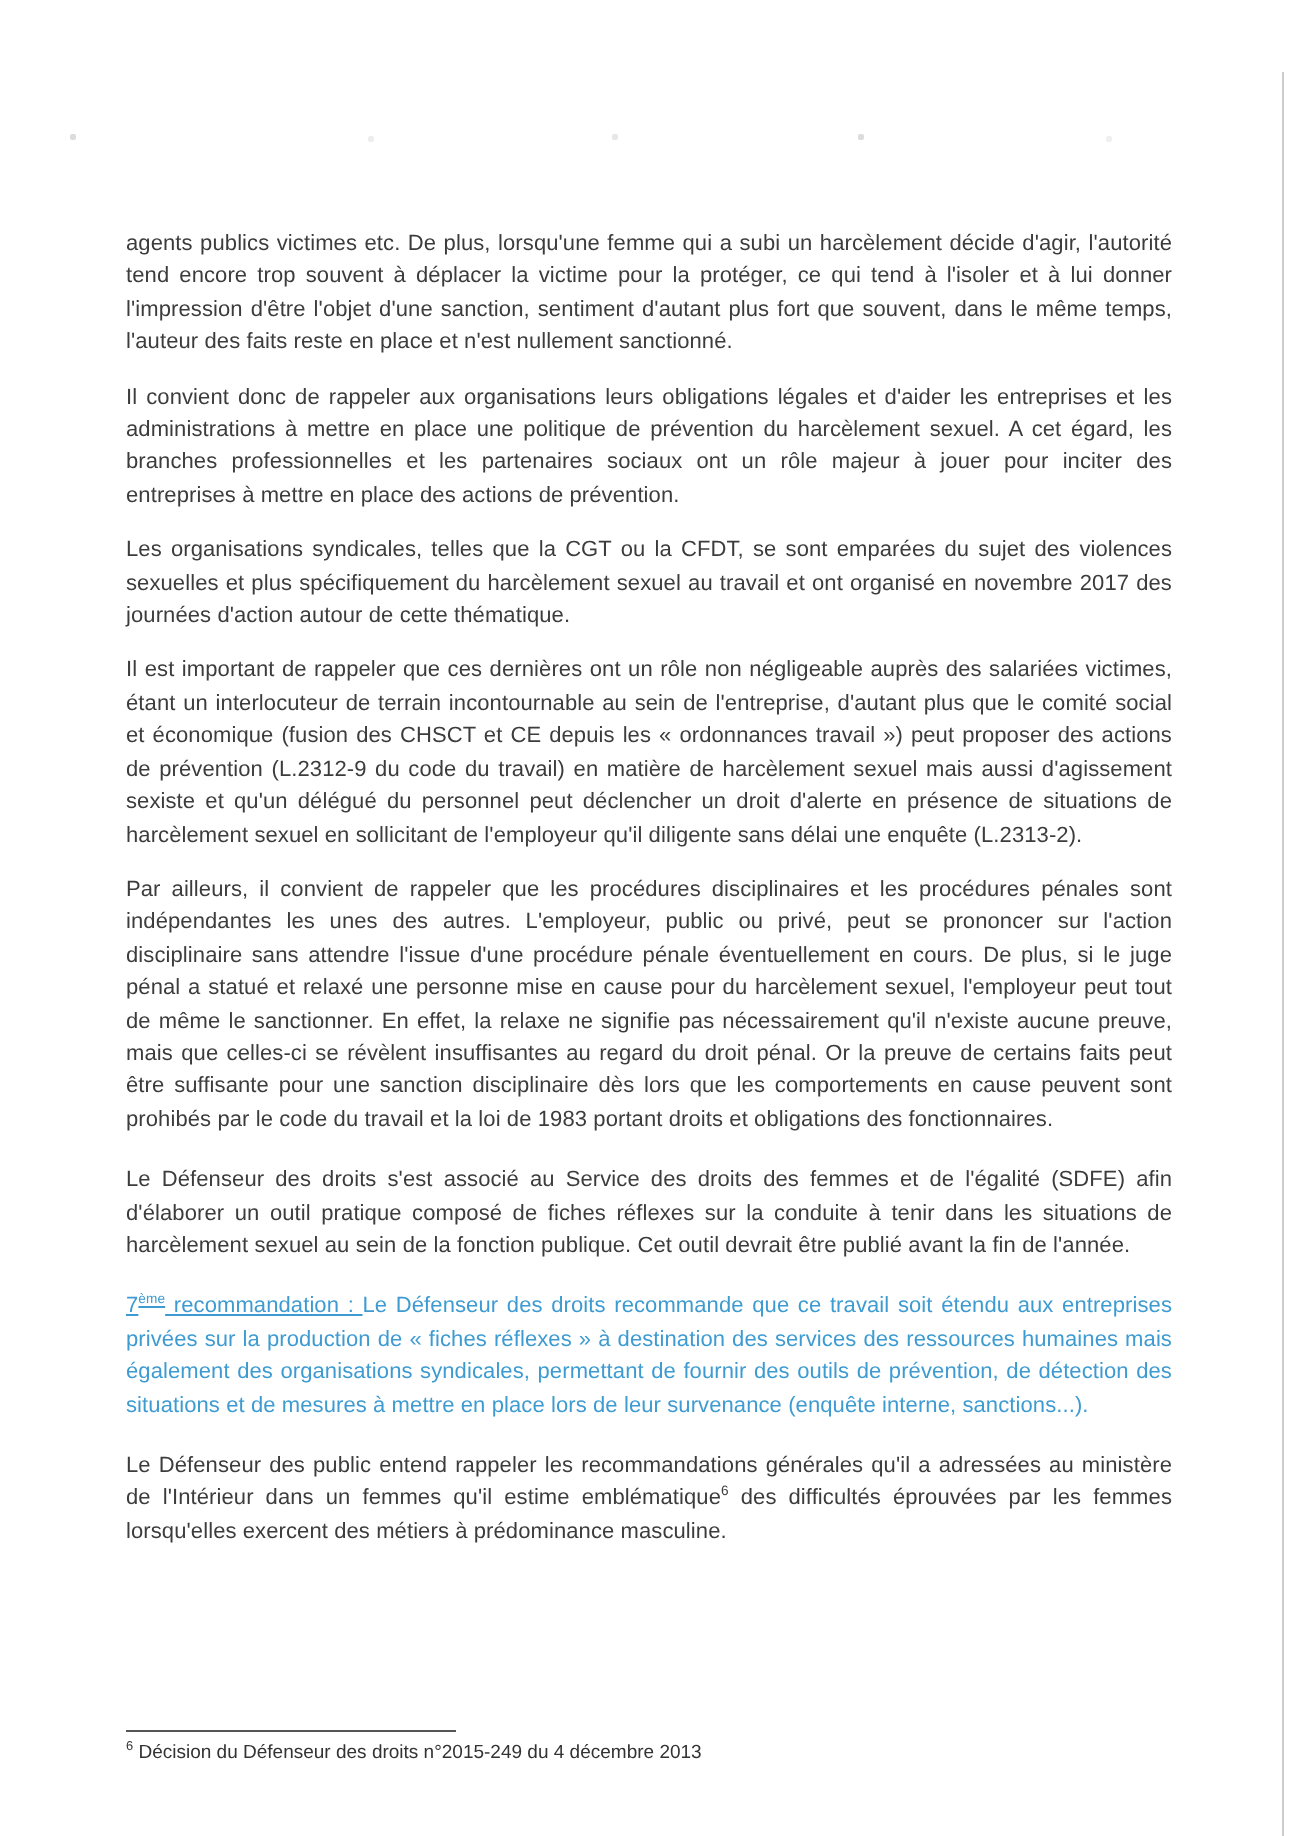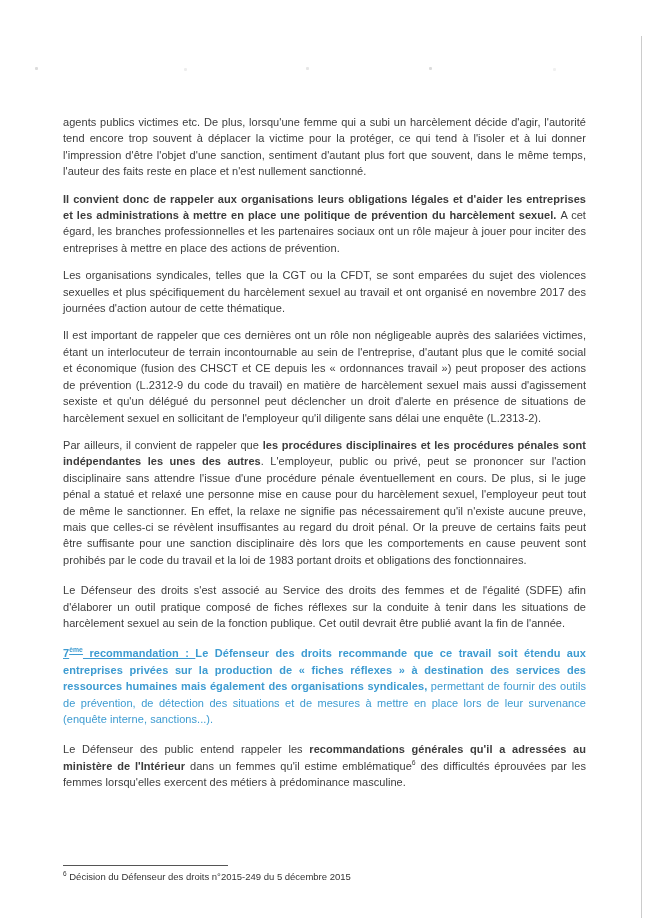--- a/index.html
+++ b/index.html
@@ -36,21 +36,21 @@
     width: 523px;
   }
   .para {
     font-size: 11px;
     line-height: 16.4px;
     text-align: justify;
     margin-bottom: 11px;
     letter-spacing: 0.05px;
   }
   .para.gap-lg { margin-bottom: 14px; }
-  .b { font-weight: bold; }
+  .b { font-weight: normal; }
   .blue { color: var(--accent); }
   .u { text-decoration: underline; }
   sup.seg {
     font-size: 0.62em;
     vertical-align: super;
     line-height: 0;
   }
   .footnote-block {
     margin-top: 14px;
   }
@@ -98,18 +98,18 @@
       <p class="para"><span class="">Les organisations syndicales, telles que la CGT ou la CFDT, se sont emparées du sujet des violences sexuelles et plus spécifiquement du harcèlement sexuel au travail et ont organisé en novembre 2017 des journées d'action autour de cette thématique.</span></p>
       <p class="para"><span class="">Il est important de rappeler que ces dernières ont un rôle non négligeable auprès des salariées victimes, étant un interlocuteur de terrain incontournable au sein de l'entreprise, d'autant plus que le comité social et économique (fusion des CHSCT et CE depuis les « ordonnances travail ») peut proposer des actions de prévention (L.2312-9 du code du travail) en matière de harcèlement sexuel mais aussi d'agissement sexiste et qu'un délégué du personnel peut déclencher un droit d'alerte en présence de situations de harcèlement sexuel en sollicitant de l'employeur qu'il diligente sans délai une enquête (L.2313-2).</span></p>
       <p class="para gap-lg"><span class="">Par ailleurs, il convient de rappeler que </span><span class="b ">les procédures disciplinaires et les procédures pénales sont indépendantes les unes des autres</span><span class="">. L'employeur, public ou privé, peut se prononcer sur l'action disciplinaire sans attendre l'issue d'une procédure pénale éventuellement en cours. De plus, si le juge pénal a statué et relaxé une personne mise en cause pour du harcèlement sexuel, l'employeur peut tout de même le sanctionner. En effet, la relaxe ne signifie pas nécessairement qu'il n'existe aucune preuve, mais que celles-ci se révèlent insuffisantes au regard du droit pénal. Or la preuve de certains faits peut être suffisante pour une sanction disciplinaire dès lors que les comportements en cause peuvent sont prohibés par le code du travail et la loi de 1983 portant droits et obligations des fonctionnaires.</span></p>
       <p class="para gap-lg"><span class="">Le Défenseur des droits s'est associé au Service des droits des femmes et de l'égalité (SDFE) afin d'élaborer un outil pratique composé de fiches réflexes sur la conduite à tenir dans les situations de harcèlement sexuel au sein de la fonction publique. Cet outil devrait être publié avant la fin de l'année.</span></p>
       <p class="para gap-lg"><span class="b blue u">7</span><sup class="seg b blue u">ème</sup><span class="b blue u"> recommandation : </span><span class="b blue ">Le Défenseur des droits recommande que ce travail soit étendu aux entreprises privées sur la production de « fiches réflexes » à destination des services des ressources humaines mais également des organisations syndicales, </span><span class="blue ">permettant de fournir des outils de prévention, de détection des situations et de mesures à mettre en place lors de leur survenance (enquête interne, sanctions...).</span></p>
       <p class="para"><span class="">Le Défenseur des public entend rappeler les </span><span class="b ">recommandations générales qu'il a adressées au ministère de l'Intérieur</span><span class=""> dans un femmes qu'il estime emblématique</span><sup class="seg ">6</sup><span class=""> des difficultés éprouvées par les femmes lorsqu'elles exercent des métiers à prédominance masculine.</span></p>
     </div>
 
   <div class="footnote-block" style="position:absolute; left:63px; top:815px; width:523px;">
     <hr class="footnote-rule">
-    <div class="footnote"><sup>6</sup><span> Décision du Défenseur des droits n°2015-249 du 5 décembre 2015</span></div>
+    <div class="footnote"><sup>6</sup><span> Décision du Défenseur des droits n°2015-249 du 4 décembre 2013</span></div>
   </div>
 
   <div class="page-number">15</div>
 
 </div>
 
 </body></html>

